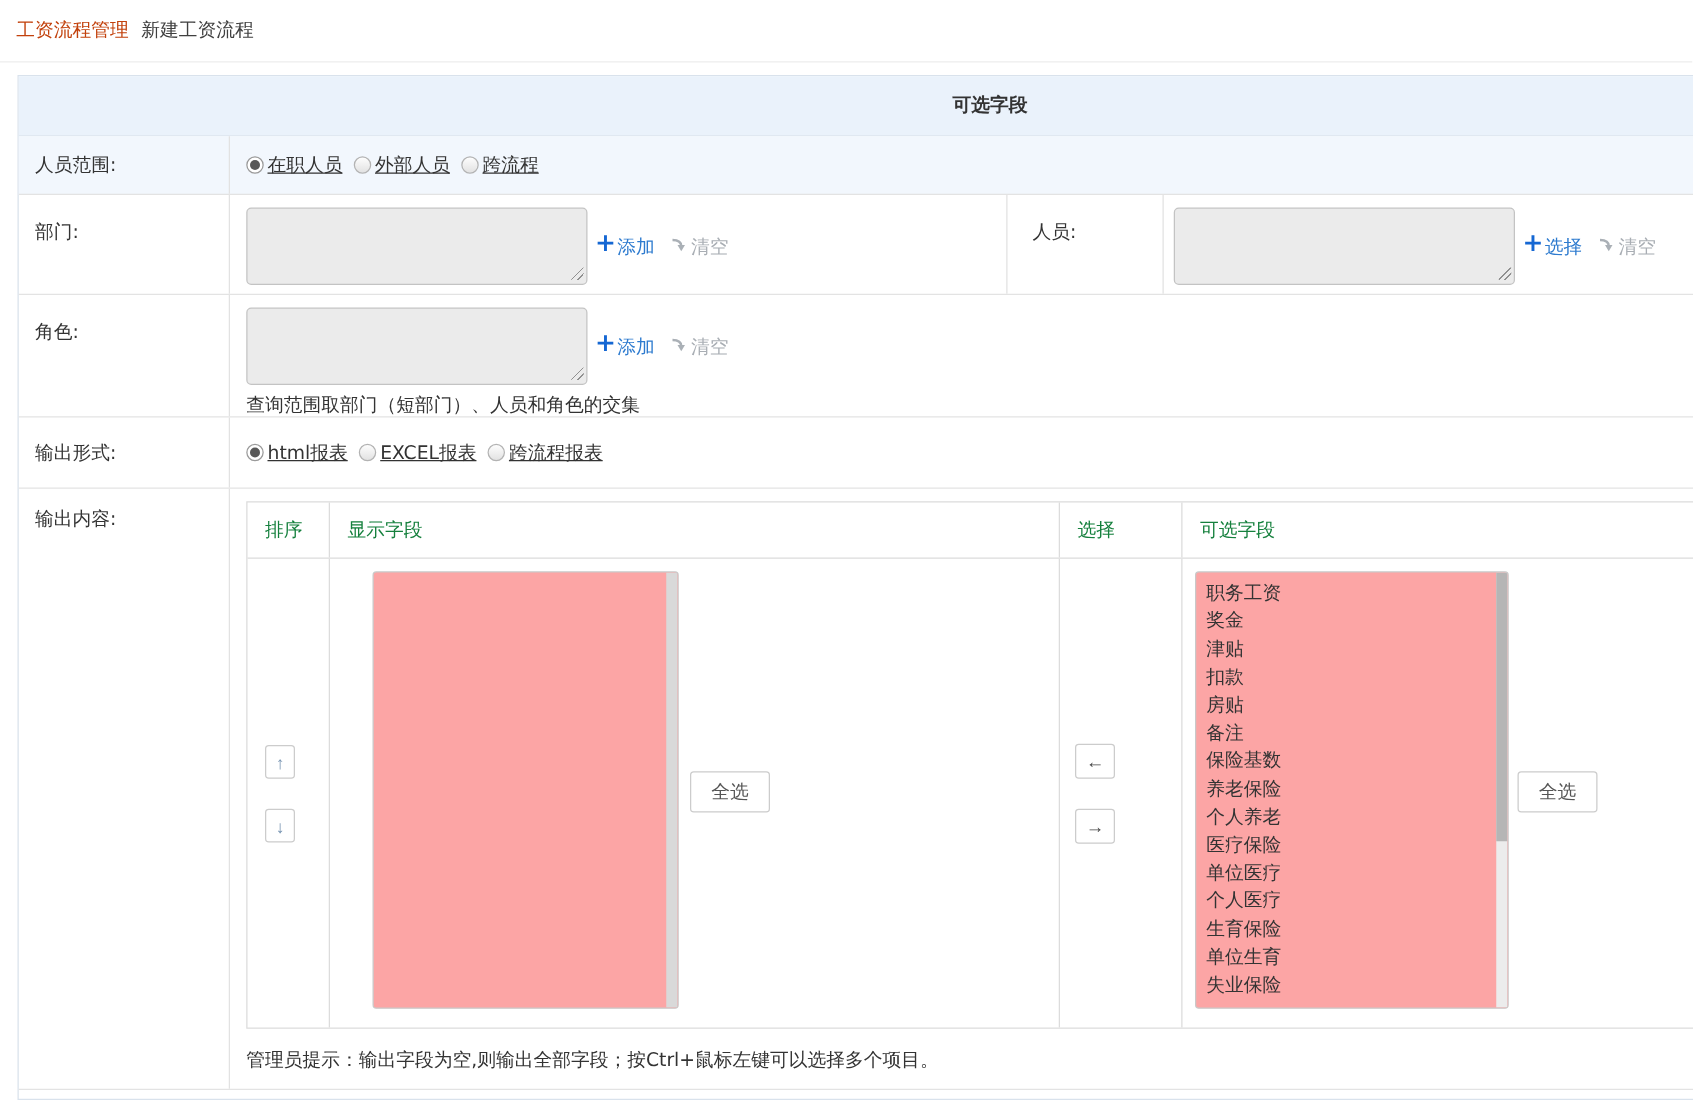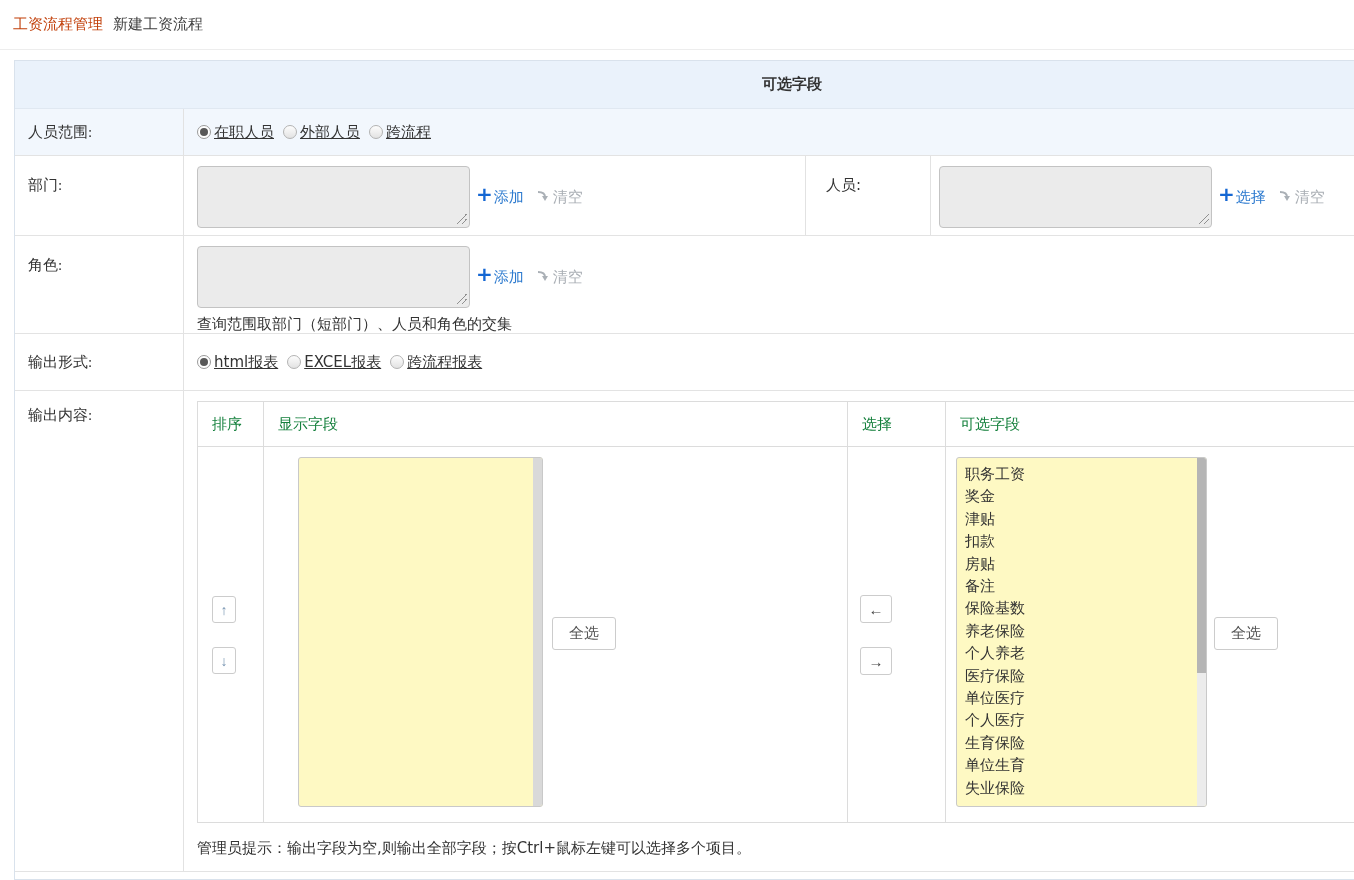--- a/index.html
+++ b/index.html
@@ -40,21 +40,20 @@
   .row-scope { height: 47px; background: #f2f7fd; align-items: center; }
   .row-dept { height: 80px; }
   .row-role { height: 98px; }
   .row-format { height: 57px; align-items: center; }
   .row-content { height: 481px; }
 
   .label-cell {
     width: 169px; flex: 0 0 169px;
     padding-left: 13px;
     border-right: 1px solid #e2e2e2;
-    font-family: Liberation Serif, serif;
   }
   .v-center { display: flex; align-items: center; }
   .label-top { padding-top: 20px; }
   .label-top15 { padding-top: 15px; }
   .content-cell { flex: 1; padding-left: 13px; position: relative; }
   .content-fixed { flex: 0 0 622px; padding-left: 13px; position: relative; border-right: 1px solid #e2e2e2; }
   .sub-label-cell {
     flex: 0 0 125px; padding-left: 20px; padding-top: 20px;
     border-right: 1px solid #e2e2e2;
   }
@@ -109,21 +108,21 @@
   .it-body { display: flex; height: 375px; }
   .itc { position: relative; }
   .itc-sort { flex: 0 0 66px; border-right: 1px solid #dcdcdc; }
   .itc-display { flex: 0 0 584px; border-right: 1px solid #dcdcdc; }
   .itc-select { flex: 0 0 98px; border-right: 1px solid #dcdcdc; }
   .itc-avail { flex: 1; }
   .it-header .itc { display: flex; align-items: center; padding-left: 14px; color: #15803d; }
 
   .listbox {
     position: absolute; top: 10px;
-    height: 350px; background: #fef9c3;
+    height: 350px; background: #fca5a5;
     border: 1px solid #c9c9c9; border-radius: 3px;
     overflow: hidden;
   }
   .lb-display { left: 34px; width: 245px; }
   .lb-avail { left: 10px; width: 251px; }
   .lb-scroll {
     position: absolute; right: 0; top: 0; bottom: 0; width: 9px;
     background: #ececec;
   }
   .lb-scroll .thumb { position: absolute; top: 0; left: 0; right: 0; height: 215px; background: #b5b5b5; }

